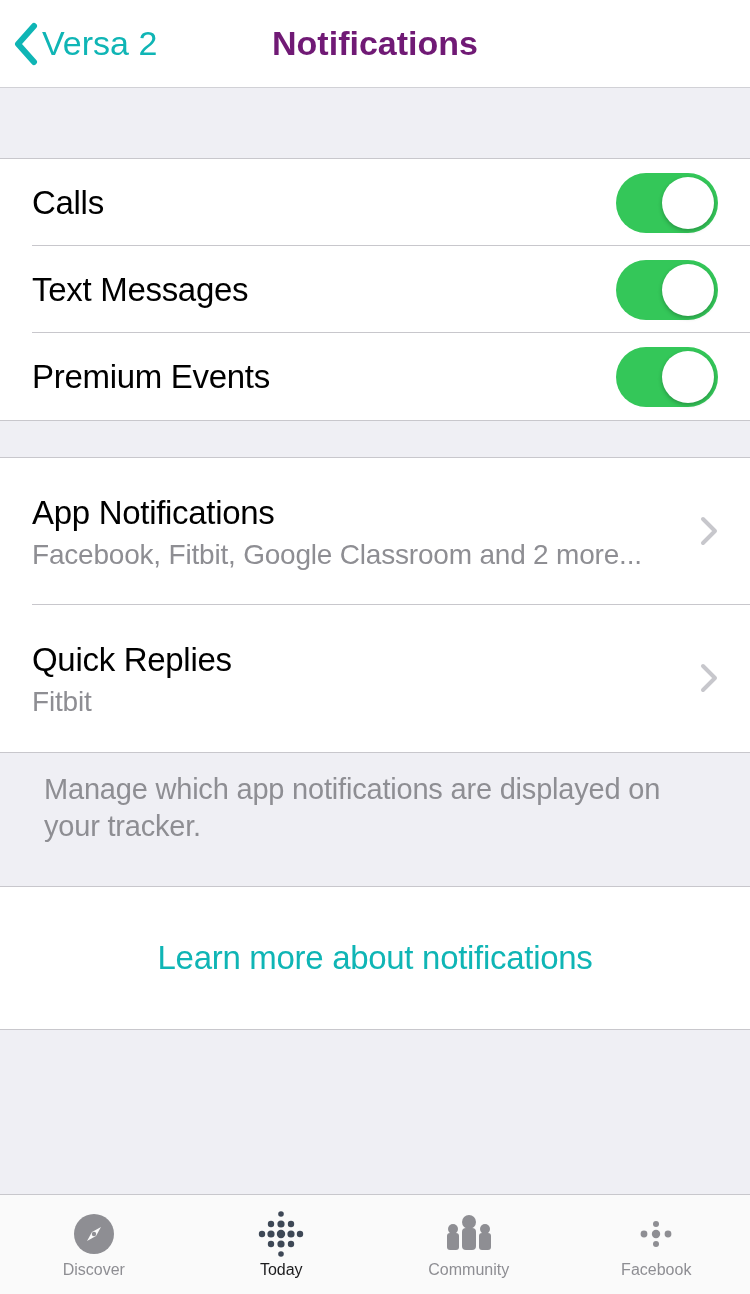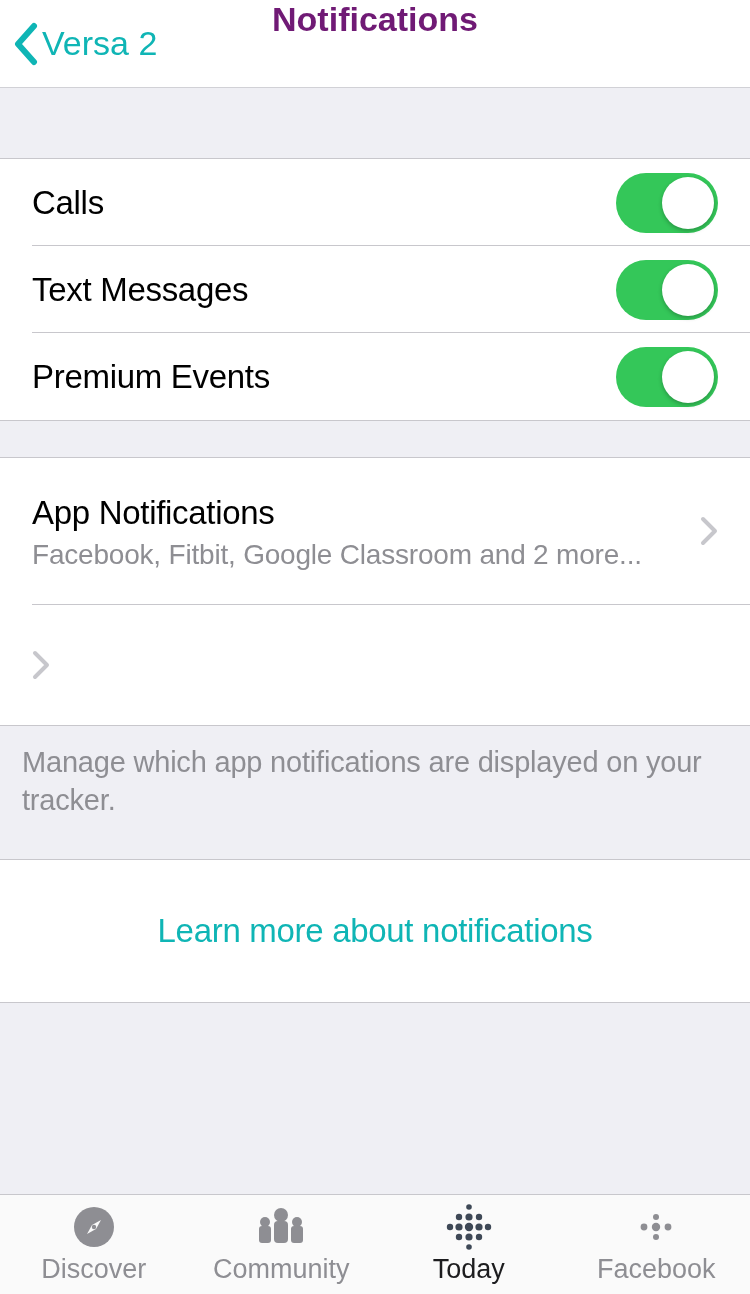--- a/index.html
+++ b/index.html
@@ -8,20 +8,21 @@
       height: 1294px;
       font-family: -apple-system, BlinkMacSystemFont, "Helvetica Neue", Arial, sans-serif;
       background: #efeff4;
       overflow: hidden;
       position: relative;
     }
     .header {
       background: #fff;
       height: 88px;
       display: flex;
+      align-items: center;
       position: relative;
       border-bottom: 1px solid #d1d1d6;
     }
     .back {
       display: flex;
       align-items: center;
       color: #0fb5b5;
       font-size: 34px;
       font-weight: 400;
       padding-left: 12px;
@@ -92,21 +93,21 @@
       right: 0;
       bottom: 0;
       height: 1px;
       background: #c8c7cc;
     }
     .nav-text { flex: 1; padding-right: 20px; }
     .nav-title { font-size: 33px; color: #000; letter-spacing: -0.3px; line-height: 1.3; }
     .nav-sub { font-size: 28px; color: #8e8e93; letter-spacing: -0.2px; margin-top: 4px; }
     .chevron { color: #c7c7cc; flex-shrink: 0; }
     .footer-text {
-      padding: 18px 30px 40px 22px;
+      padding: 18px 30px 40px 44px;
       font-size: 29px;
       color: #8e8e93;
       line-height: 1.3;
       letter-spacing: -0.2px;
     }
     .link-section {
       background: #fff;
       border-top: 1px solid #c8c7cc;
       border-bottom: 1px solid #c8c7cc;
       display: flex;
@@ -133,21 +134,21 @@
     .tab {
       flex: 1;
       display: flex;
       flex-direction: column;
       align-items: center;
       justify-content: center;
       cursor: pointer;
       gap: 4px;
     }
     .tab-icon { height: 46px; display: flex; align-items: center; justify-content: center; }
-    .tab-label { font-size: 27px; color: #8e8e93; }
+    .tab-label { font-size: 16px; color: #8e8e93; }
     .tab.active .tab-label { color: #1c1c1e; }
     .tab svg { fill: #8e8e93; }
     .tab.active svg { fill: #3e4856; }
     .tab.active circle.dot { fill: #3e4856; }
     .tab circle.dot { fill: #8e8e93; }
   </style>
 </head>
 <body>
 
 <div class="header">
@@ -188,20 +189,24 @@
     <div class="nav-text">
       <div class="nav-title">App Notifications</div>
       <div class="nav-sub">Facebook, Fitbit, Google Classroom and 2 more...</div>
     </div>
     <svg class="chevron" width="18" height="30" viewBox="0 0 18 30">
       <polyline points="3,3 15,15 3,27" fill="none" stroke="#c7c7cc" stroke-width="4" stroke-linecap="round" stroke-linejoin="round"></polyline>
     </svg>
     <div class="sep"></div>
   </div>
   <div class="nav-row">
+    <div class="nav-text">
+      <div class="nav-title">Quick Replies</div>
+      <div class="nav-sub">Fitbit</div>
+    </div>
     <svg class="chevron" width="18" height="30" viewBox="0 0 18 30">
       <polyline points="3,3 15,15 3,27" fill="none" stroke="#c7c7cc" stroke-width="4" stroke-linecap="round" stroke-linejoin="round"></polyline>
     </svg>
   </div>
 </div>
 
 <div class="footer-text">Manage which app notifications are displayed on your tracker.</div>
 
 <div class="link-section">
   <div class="link">Learn more about notifications</div>
@@ -210,33 +215,20 @@
 <div class="tabbar">
   <div class="tab">
     <div class="tab-icon">
       <svg width="44" height="44" viewBox="0 0 44 44">
         <circle cx="22" cy="22" r="20" fill="#8e8e93"></circle>
         <polygon points="29,15 24,24 15,29 20,20" fill="#fafafa"></polygon>
         <circle cx="22" cy="22" r="2.2" fill="#8e8e93"></circle>
       </svg>
     </div>
     <div class="tab-label">Discover</div>
-  </div>
-  <div class="tab">
-    <div class="tab-icon">
-      <svg width="56" height="44" viewBox="0 0 56 44">
-        <circle cx="28" cy="10" r="7" fill="#8e8e93"></circle>
-        <rect x="21" y="16" width="14" height="22" rx="4" fill="#8e8e93"></rect>
-        <circle cx="12" cy="17" r="5" fill="#8e8e93"></circle>
-        <rect x="6" y="21" width="12" height="17" rx="3" fill="#8e8e93"></rect>
-        <circle cx="44" cy="17" r="5" fill="#8e8e93"></circle>
-        <rect x="38" y="21" width="12" height="17" rx="3" fill="#8e8e93"></rect>
-      </svg>
-    </div>
-    <div class="tab-label">Community</div>
   </div>
   <div class="tab active">
     <div class="tab-icon">
       <svg width="50" height="50" viewBox="0 0 50 50">
         <circle class="dot" cx="25" cy="5" r="2.8"></circle>
         <circle class="dot" cx="15" cy="15" r="3.2"></circle>
         <circle class="dot" cx="25" cy="15" r="3.6"></circle>
         <circle class="dot" cx="35" cy="15" r="3.2"></circle>
         <circle class="dot" cx="6" cy="25" r="3.2"></circle>
         <circle class="dot" cx="15" cy="25" r="3.6"></circle>
@@ -246,20 +238,33 @@
         <circle class="dot" cx="15" cy="35" r="3.2"></circle>
         <circle class="dot" cx="25" cy="35" r="3.6"></circle>
         <circle class="dot" cx="35" cy="35" r="3.2"></circle>
         <circle class="dot" cx="25" cy="45" r="2.8"></circle>
       </svg>
     </div>
     <div class="tab-label">Today</div>
   </div>
   <div class="tab">
     <div class="tab-icon">
+      <svg width="56" height="44" viewBox="0 0 56 44">
+        <circle cx="28" cy="10" r="7" fill="#8e8e93"></circle>
+        <rect x="21" y="16" width="14" height="22" rx="4" fill="#8e8e93"></rect>
+        <circle cx="12" cy="17" r="5" fill="#8e8e93"></circle>
+        <rect x="6" y="21" width="12" height="17" rx="3" fill="#8e8e93"></rect>
+        <circle cx="44" cy="17" r="5" fill="#8e8e93"></circle>
+        <rect x="38" y="21" width="12" height="17" rx="3" fill="#8e8e93"></rect>
+      </svg>
+    </div>
+    <div class="tab-label">Community</div>
+  </div>
+  <div class="tab">
+    <div class="tab-icon">
       <svg width="50" height="40" viewBox="0 0 50 40">
         <circle class="dot" cx="25" cy="10" r="3"></circle>
         <circle class="dot" cx="13" cy="20" r="3.4"></circle>
         <circle class="dot" cx="25" cy="20" r="4.2"></circle>
         <circle class="dot" cx="37" cy="20" r="3.4"></circle>
         <circle class="dot" cx="25" cy="30" r="3"></circle>
       </svg>
     </div>
     <div class="tab-label">Facebook</div>
   </div>

